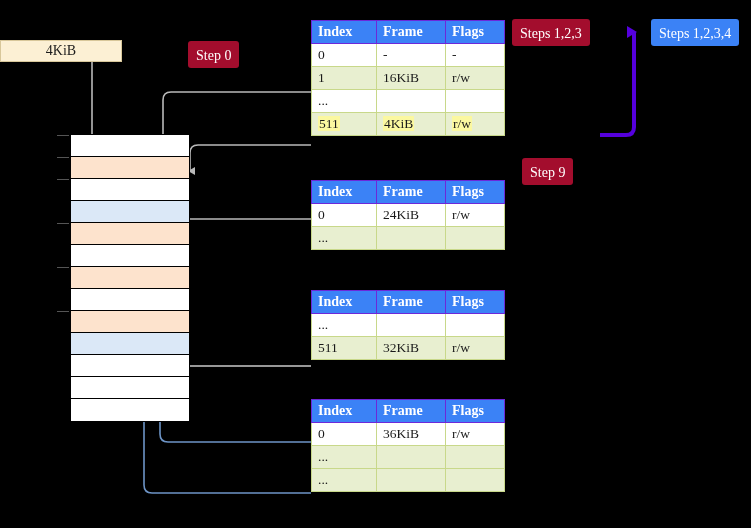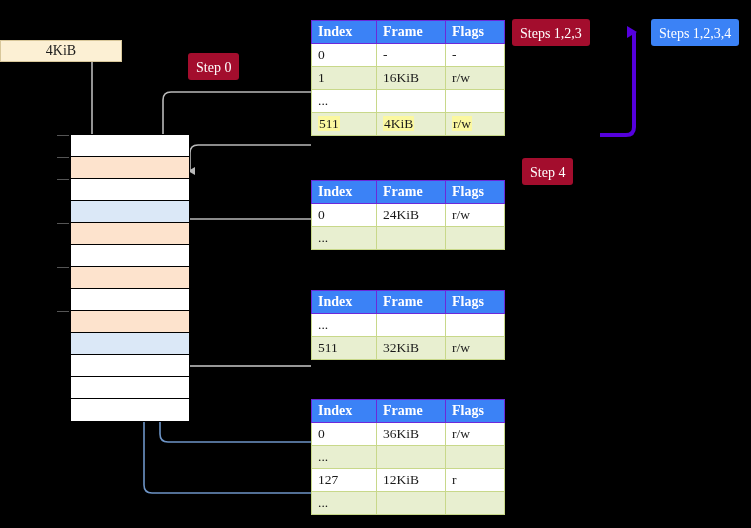--- a/index.html
+++ b/index.html
@@ -186,24 +186,24 @@
       <div class="memrow m-orange" style="height: 22px; position: relative;">
         <div class="tick" style="top: 0px;"></div>
       </div>
       <div class="memrow m-blue" style="height: 22px; position: relative;"></div>
       <div class="memrow m-white" style="height: 22px; position: relative;"></div>
       <div class="memrow m-white" style="height: 22px; position: relative;"></div>
       <div class="memrow m-white" style="height: 22px; position: relative;"></div>
     </div>
 
   <div id="badges">
-      <div class="badge" style="left: 188px; top: 53px; background: rgb(163, 13, 45);">Step 0</div>
+      <div class="badge" style="left: 188px; top: 41px; background: rgb(163, 13, 45);">Step 0</div>
       <div class="badge" style="left: 512px; top: 19px; background: rgb(163, 13, 45);">Steps 1,2,3</div>
       <div class="badge" style="left: 651px; top: 19px; background: #3b82f6;">Steps 1,2,3,4</div>
-      <div class="badge" style="left: 522px; top: 158px; background: rgb(163, 13, 45);">Step 4</div>
+      <div class="badge" style="left: 522px; top: 158px; background: rgb(163, 13, 45);">Step 9</div>
     </div>
 
   <div id="tables">
       <table class="ptable" style="left: 311px; top: 20px;">
         <thead>
           <tr>
             <th class="c-index">Index</th>
             <th class="c-frame">Frame</th>
             <th class="c-flags">Flags</th>
           </tr>
@@ -285,25 +285,20 @@
           <tr>
             <td class="c-index">0</td>
             <td class="c-frame">36KiB</td>
             <td class="c-flags">r/w</td>
           </tr>
           <tr class="alt">
             <td class="c-index">...</td>
             <td class="c-frame"></td>
             <td class="c-flags"></td>
           </tr>
-          <tr>
-            <td class="c-index">127</td>
-            <td class="c-frame">12KiB</td>
-            <td class="c-flags">r</td>
-          </tr>
           <tr class="alt">
             <td class="c-index">...</td>
             <td class="c-frame"></td>
             <td class="c-flags"></td>
           </tr>
         </tbody>
       </table>
     </div>
 
 </div>

